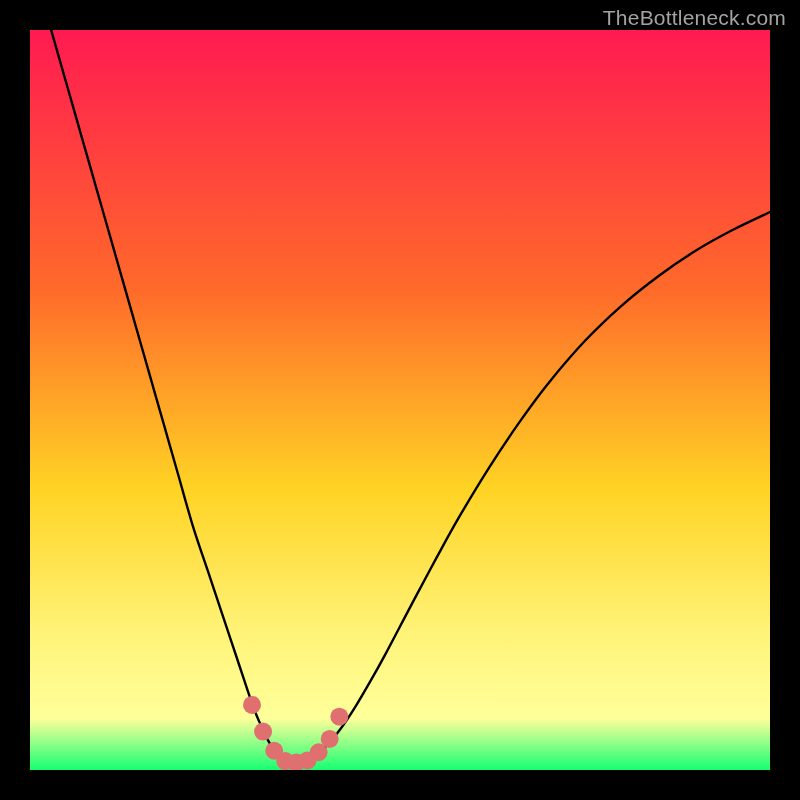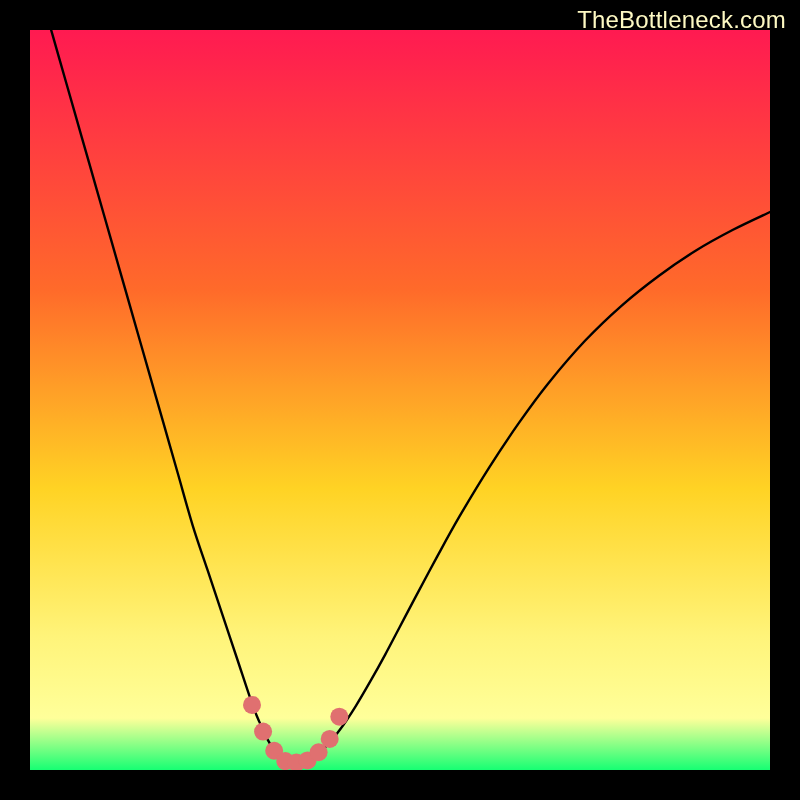--- a/index.html
+++ b/index.html
@@ -14,22 +14,22 @@
   .stage {
     position: relative;
     width: 800px;
     height: 800px;
     background: #000;
   }
   .watermark {
     position: absolute;
     top: 6px;
     right: 14px;
-    color: #fef9c3;
-    font-size: 24px;
+    color: #a3a3a3;
+    font-size: 21px;
     font-weight: 400;
     letter-spacing: 0.2px;
     z-index: 4;
     pointer-events: none;
   }
   .plot-area {
     position: absolute;
     left: 30px;
     top: 30px;
     width: 740px;

